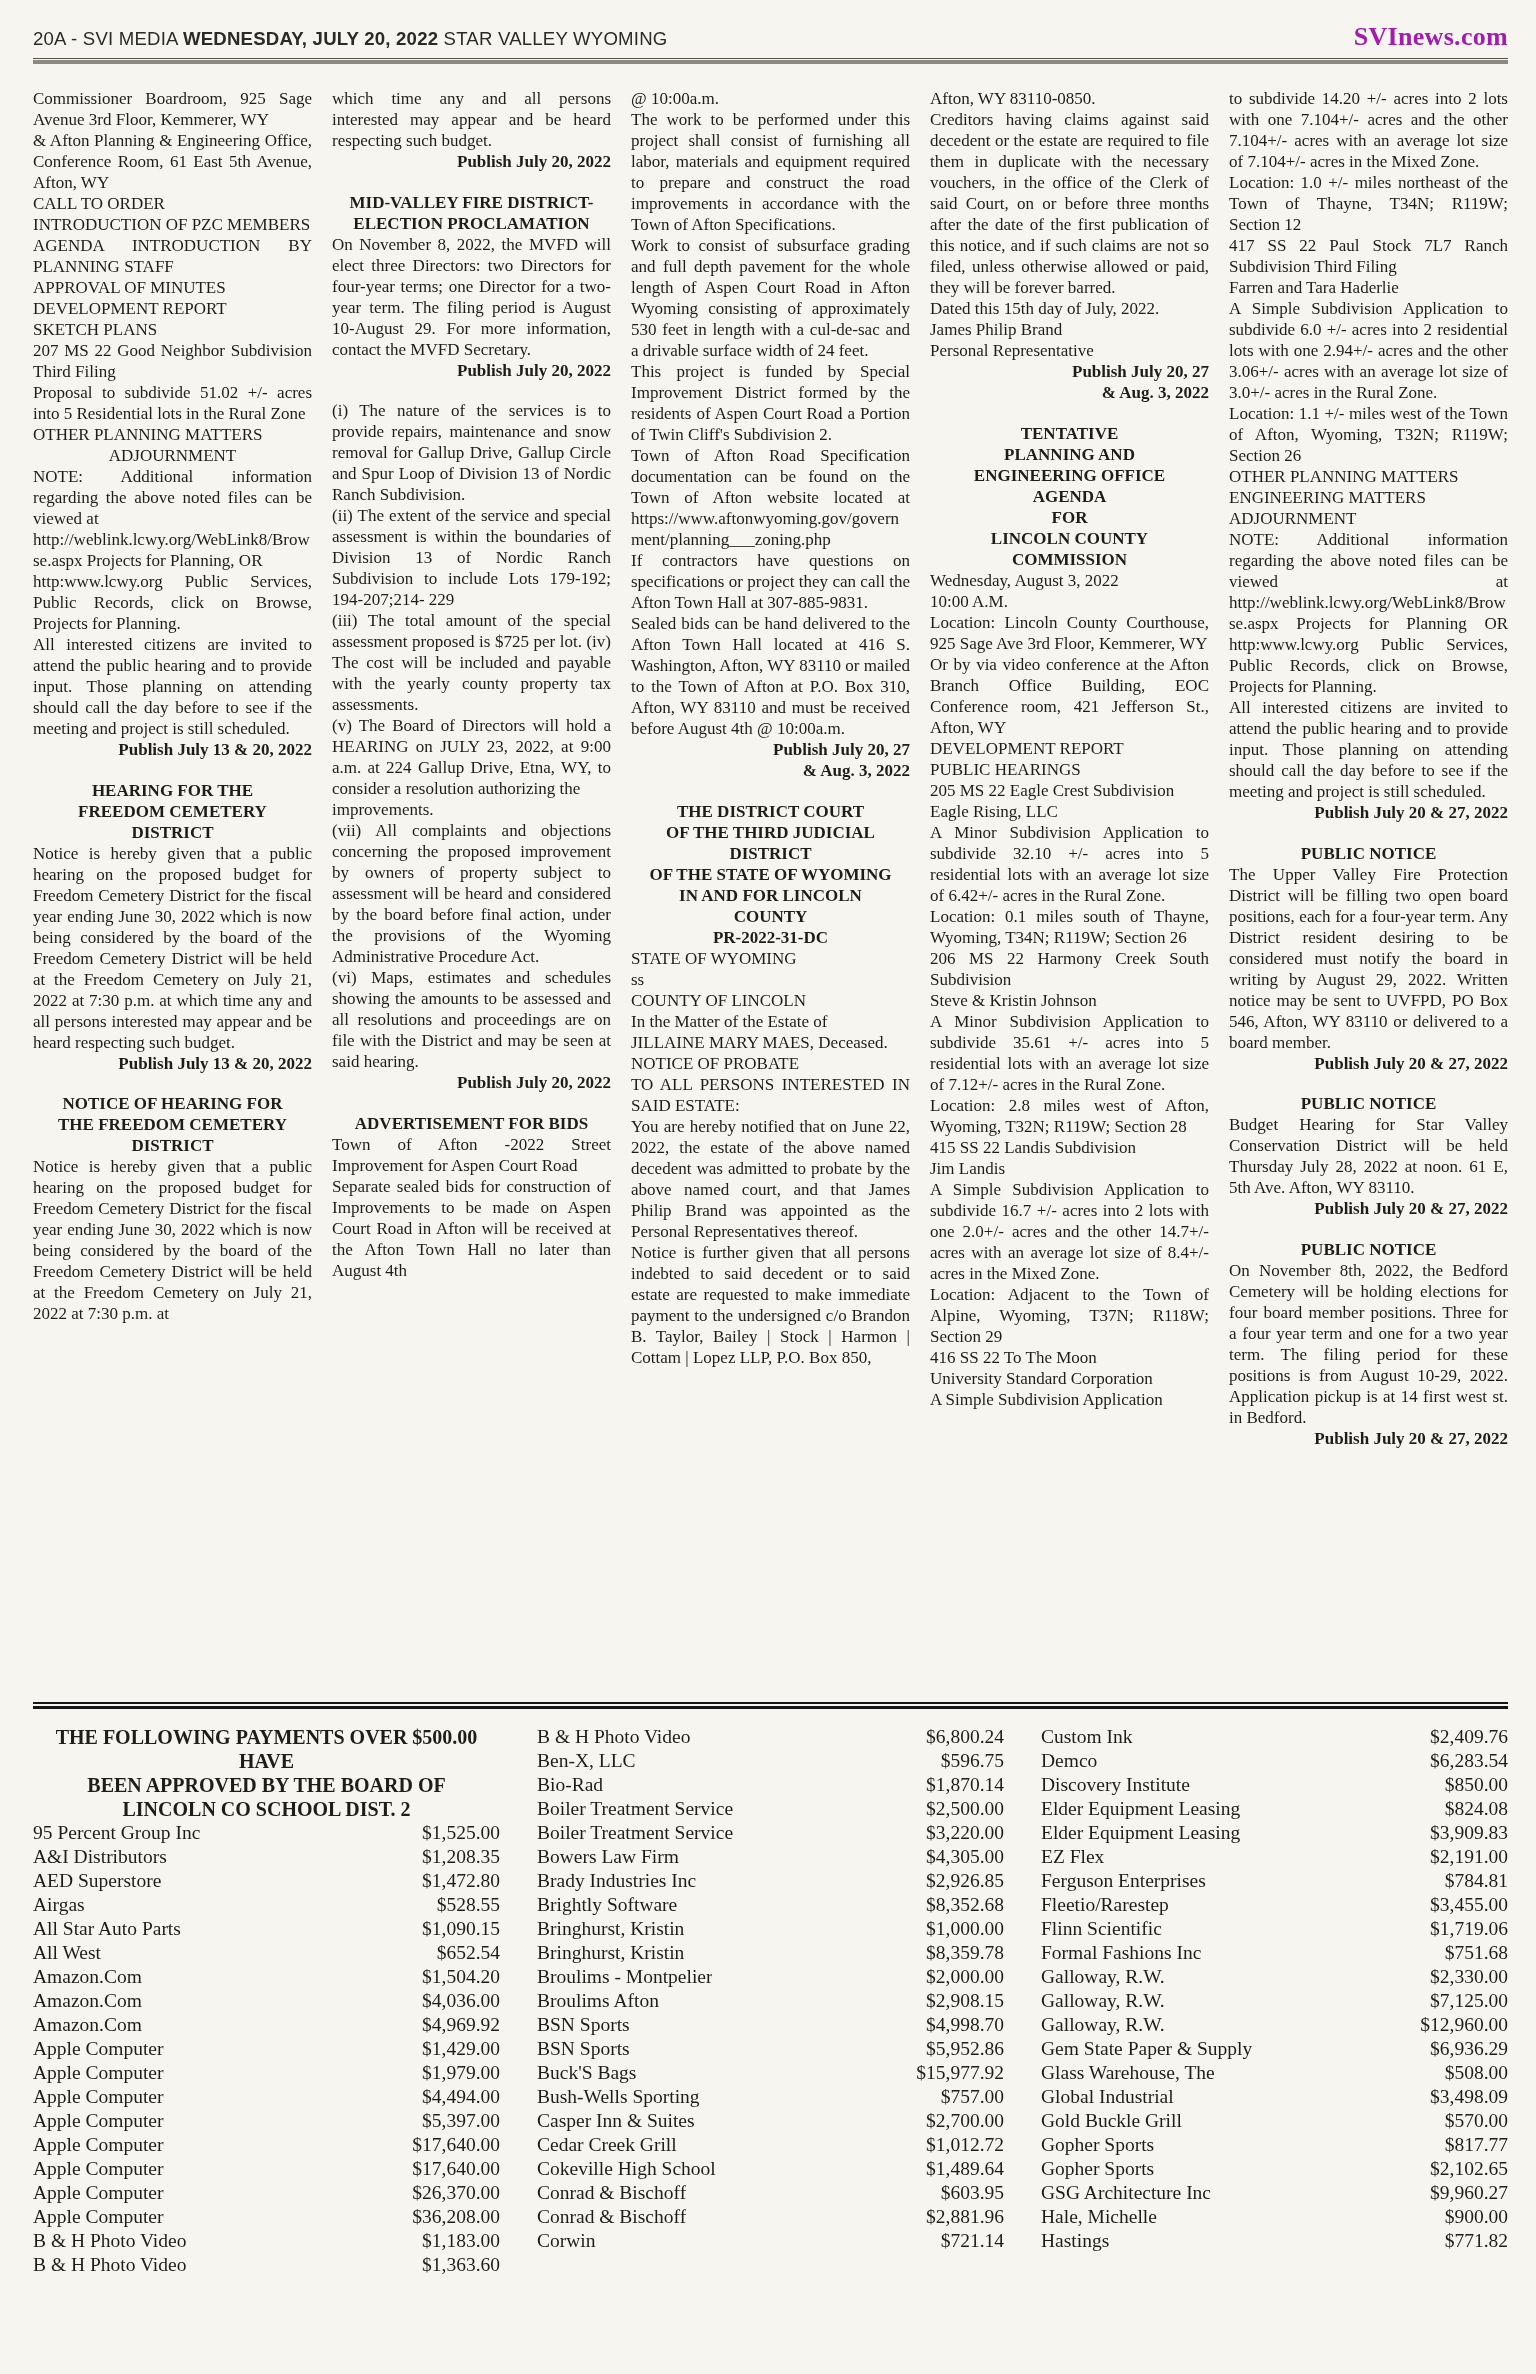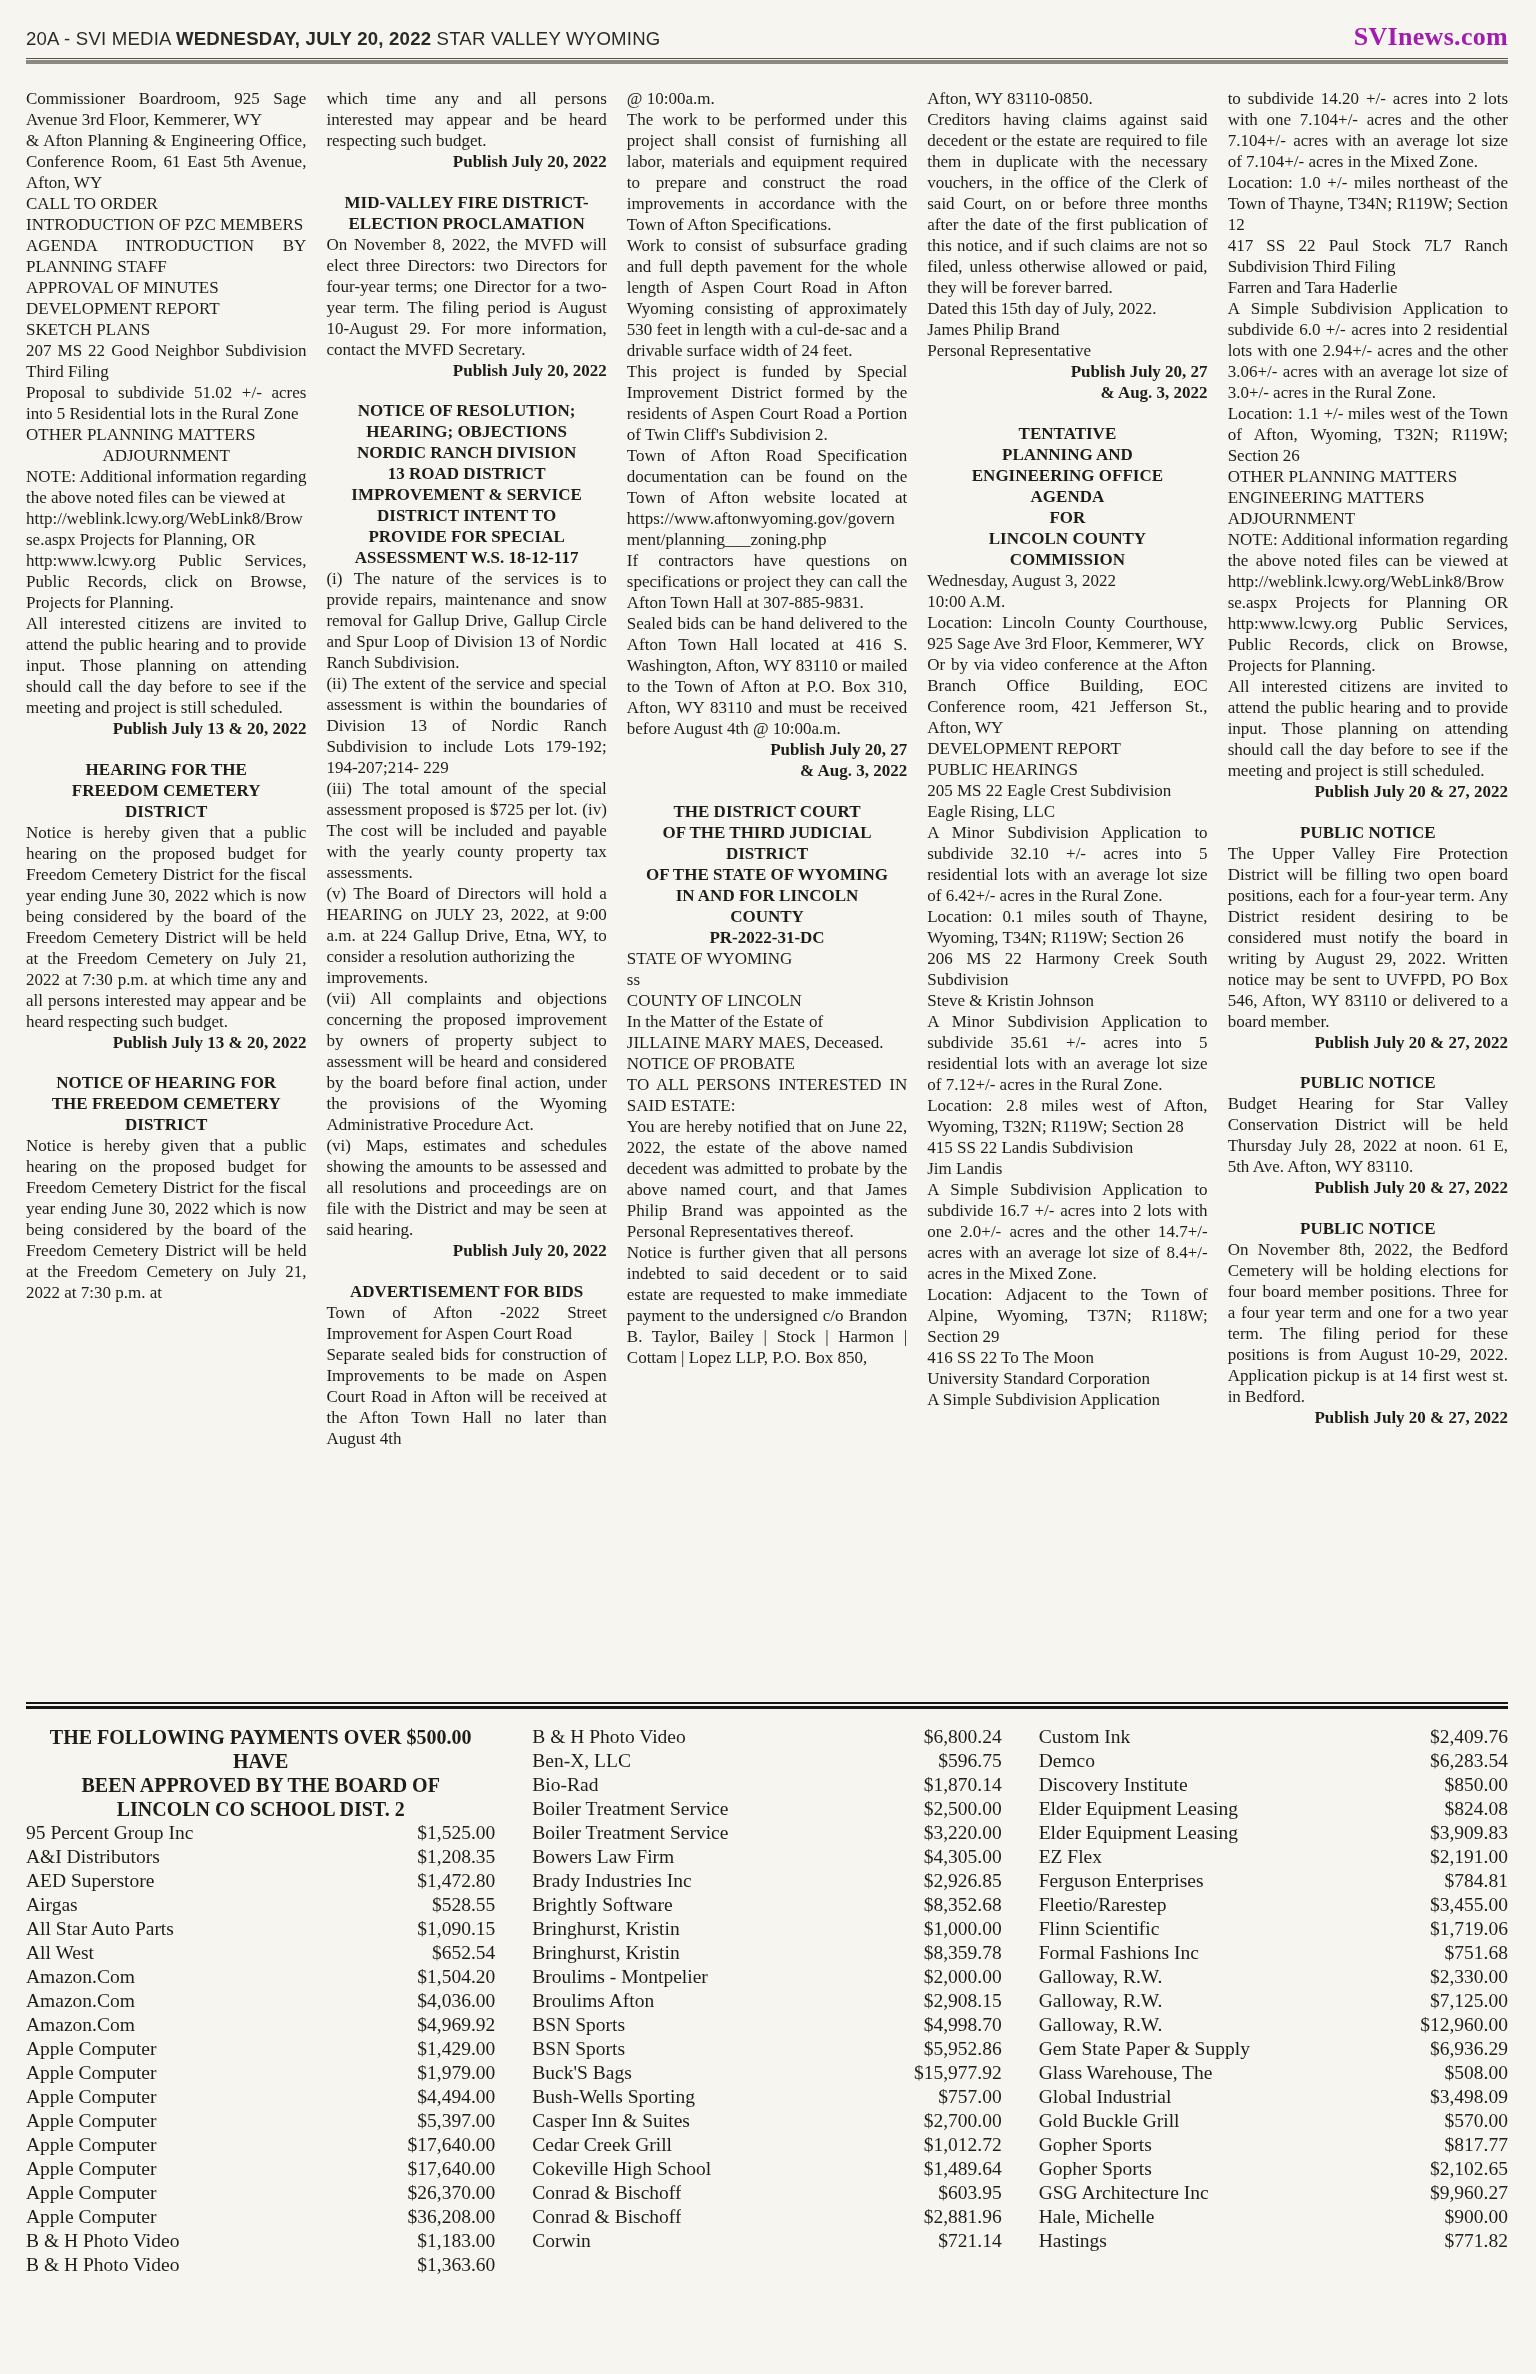--- a/index.html
+++ b/index.html
@@ -1,18 +1,18 @@
 <!DOCTYPE html>
 <html style="font-size:15px"><head>
 <meta charset="utf-8">
 <style>
   html,body { margin:0; padding:0; background:#c9c6c0; }
   .page {
     position:relative; width:1536px; height:2375px; margin:0 auto;
-    background:#f7f5ef; box-sizing:border-box; padding:22px 28px 0 26px;
+    background:#f7f5ef; box-sizing:border-box; padding:22px 28px 0 33px;
     font-family:"Liberation Serif", serif; color:#1f1d1a; overflow:hidden;
   }
   
   .masthead { display:flex; justify-content:space-between; align-items:baseline;
     font-family:"Liberation Sans", sans-serif; }
   .mast-left { font-size:18.6px; color:#2b2a28; letter-spacing:0.2px; }
   .mast-left .date { font-weight:bold; }
   .mast-site { font-size:26px; font-weight:bold; font-family:Liberation Serif, serif;
     color:#a21caf; letter-spacing:0.3px; }
   .rule-double { margin-top:5.6px; }
@@ -87,28 +87,20 @@
       </div>
       <div class="col">
         <div class="blk-body">which time any and all persons interested may appear and be heard respecting such budget.</div>
         <div class="blk-publish">Publish July 20, 2022</div>
         <div class="blk-gap"></div>
         <div class="blk-head">MID-VALLEY FIRE DISTRICT-
 ELECTION PROCLAMATION</div>
         <div class="blk-body">On November 8, 2022, the MVFD will elect three Directors:  two Directors for four-year terms; one Director for a two-year term.  The filing period is August 10-August 29.  For more information, contact the MVFD Secretary.</div>
         <div class="blk-publish">Publish July 20, 2022</div>
         <div class="blk-gap"></div>
-        <div class="blk-head">NOTICE OF RESOLUTION;
-HEARING; OBJECTIONS
-NORDIC RANCH DIVISION
-13 ROAD DISTRICT
-IMPROVEMENT &amp; SERVICE
-DISTRICT INTENT TO
-PROVIDE FOR SPECIAL
-ASSESSMENT W.S. 18-12-117</div>
         <div class="blk-body">(i) The nature of the services is to provide repairs, maintenance and snow  removal for Gallup Drive, Gallup Circle and Spur Loop of Division 13 of Nordic  Ranch Subdivision.</div>
         <div class="blk-body">(ii) The extent of the service and special assessment is within the boundaries of Division 13 of Nordic Ranch Subdivision to include Lots 179-192; 194-207;214- 229</div>
         <div class="blk-body">(iii) The total amount of the special assessment proposed is $725 per lot. (iv) The cost will be included and payable with the yearly county property tax  assessments.</div>
         <div class="blk-body">(v) The Board of Directors will hold a HEARING on JULY 23, 2022, at 9:00 a.m. at  224 Gallup Drive, Etna, WY, to consider a resolution authorizing the</div>
         <div class="blk-body">improvements.</div>
         <div class="blk-body">(vii) All complaints and objections concerning the proposed improvement by owners of property subject to assessment will be heard and considered by the board before final action, under the provisions of the Wyoming Administrative Procedure Act.</div>
         <div class="blk-body">(vi) Maps, estimates and schedules showing the amounts to be assessed and all  resolutions and proceedings are on file with the District and may be seen at said hearing.</div>
         <div class="blk-publish">Publish July 20, 2022</div>
         <div class="blk-gap"></div>
         <div class="blk-head">ADVERTISEMENT FOR BIDS</div>

